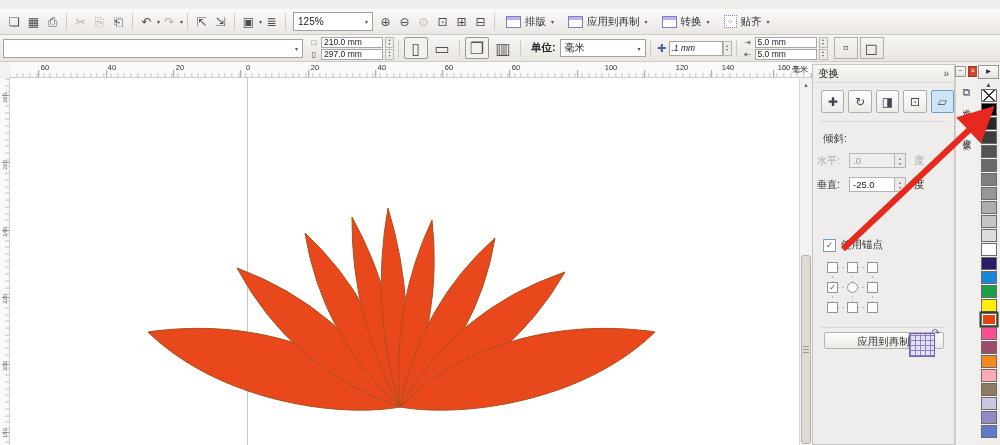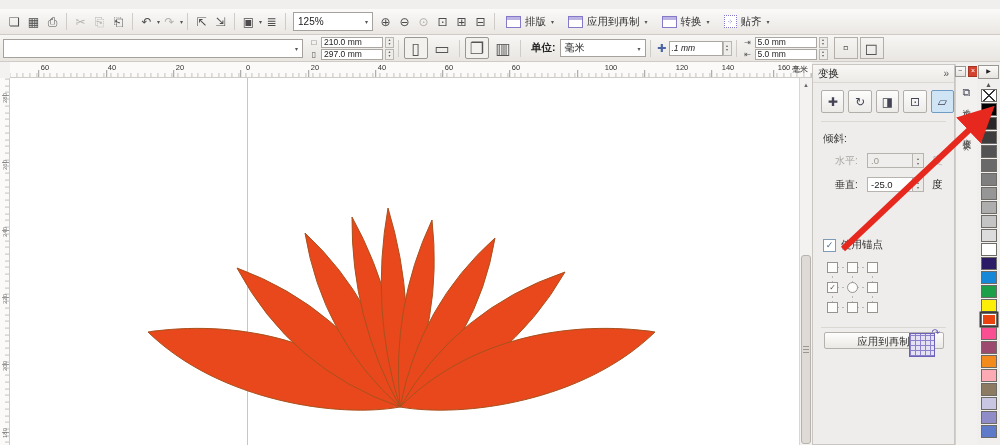--- a/index.html
+++ b/index.html
@@ -80,21 +80,21 @@
           border:1px solid #c9c6c2;box-sizing:border-box;}
   #docker-header{height:17px;display:flex;align-items:center;padding:0 5px;font-size:10.5px;color:#222;
                  background:linear-gradient(#f8f7f5,#eceae6);border-bottom:1px solid #dcd9d4;}
   #docker-header .chev{margin-left:auto;font-size:10px;color:#555;}
   #xform-btns{display:flex;gap:4px;padding:7px 0 6px 8px;}
   .xbtn{width:23px;height:21px;border:1px solid #b2afaa;background:linear-gradient(#fdfdfc,#ecebe8);
         display:flex;align-items:center;justify-content:center;font-size:12px;color:#445;border-radius:2px;}
   .xbtn.active{background:#cfe5f5;border-color:#6f9cc4;}
   .dk-divider{height:1px;background:#dbd8d3;margin:2px 8px;}
   .dk-section{font-size:10.5px;color:#333;padding:8px 0 4px 10px;}
-  .dk-row{display:flex;align-items:center;margin:3px 0 9px 22px;}
+  .dk-row{display:flex;align-items:center;margin:3px 0 9px 4px;}
   .dk-row .rl{width:32px;font-size:10px;color:#333;}
   .dk-row.disabled .rl,.dk-row.disabled .ru{color:#a8a5a1;}
   .dk-field{width:46px;height:15px;border:1px solid #b7b4b0;background:#fff;font-size:9.5px;color:#222;
             display:flex;align-items:center;padding:0 3px;box-sizing:border-box;}
   .dk-row.disabled .dk-field{background:#f0eeec;color:#9a9793;}
   .dk-spin{width:11px;height:15px;border:1px solid #b7b4b0;border-left:none;background:#eceae7;
            display:flex;flex-direction:column;align-items:center;justify-content:center;
            font-size:4px;line-height:5px;color:#666;box-sizing:border-box;}
   .ru{font-size:10.5px;color:#222;margin-left:8px;}
   #anchor-check{display:flex;align-items:center;gap:5px;margin:46px 0 0 10px;font-size:10.5px;color:#333;}

